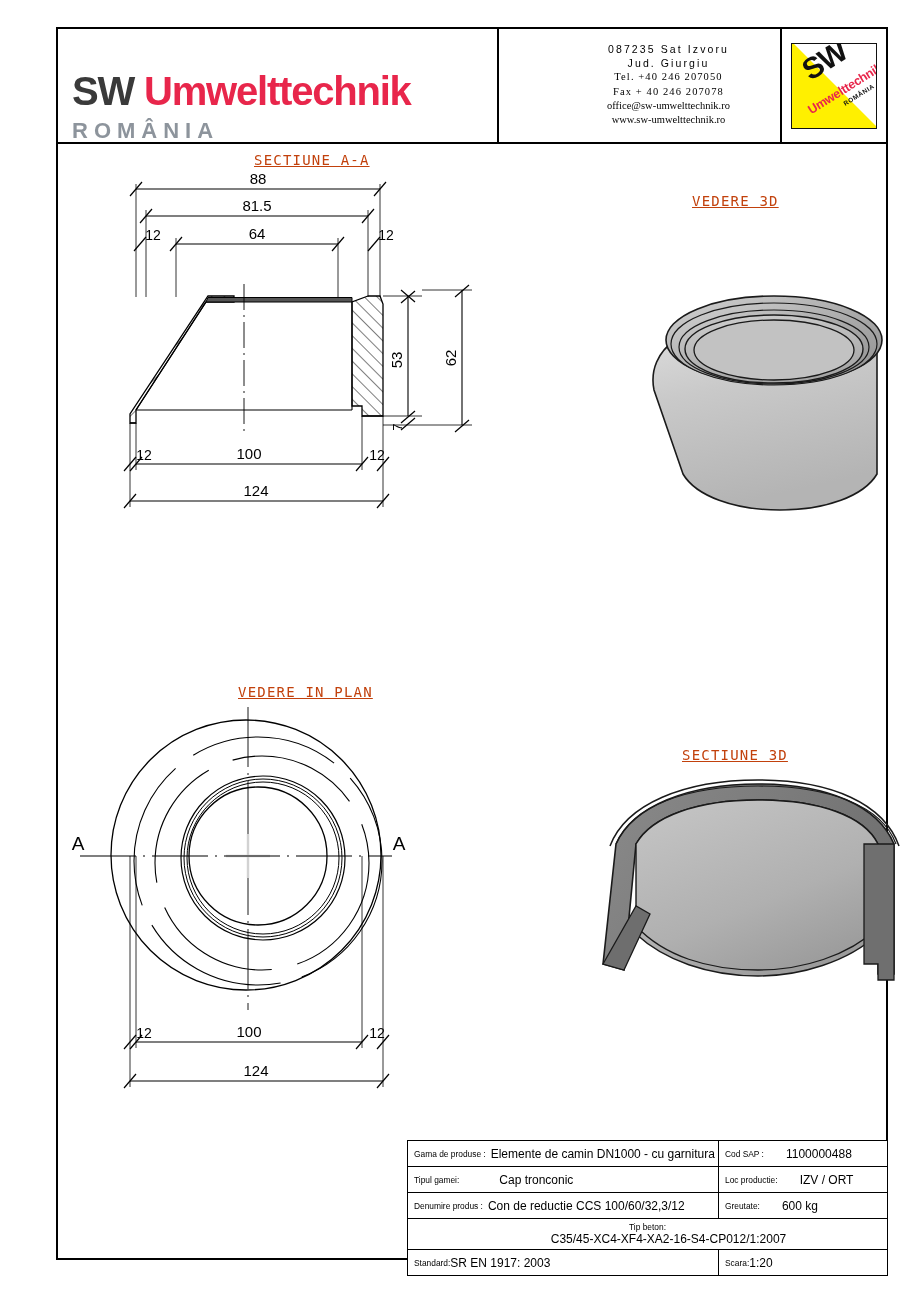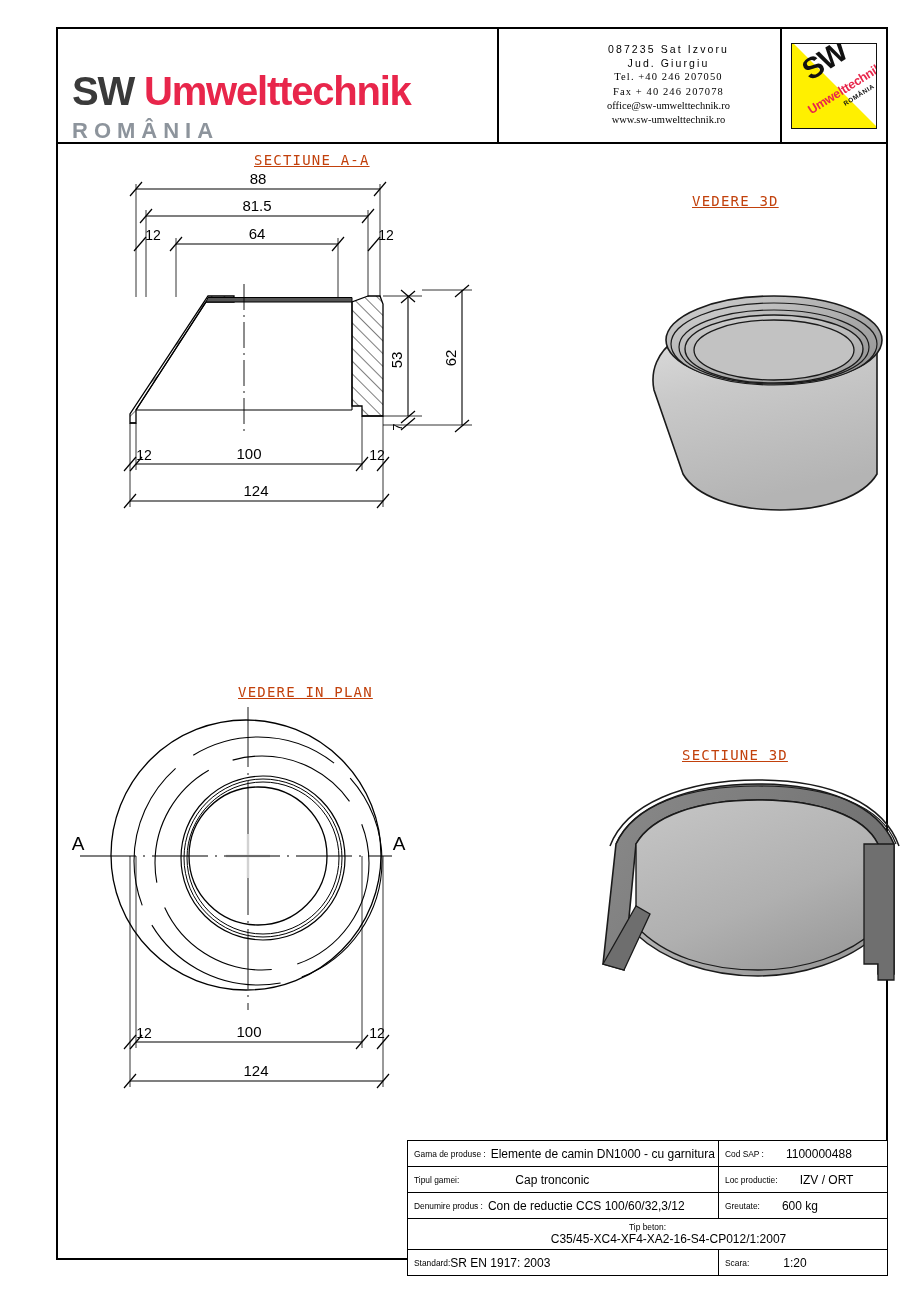--- a/index.html
+++ b/index.html
@@ -336,21 +336,21 @@
           </div>
           <div class="tb-cell c-right">
             <span class="tb-lbl">Cod SAP :</span>
             <span class="tb-val gap-l">1100000488</span>
           </div>
         </div>
 
         <div class="tb-row">
           <div class="tb-cell c-left">
             <span class="tb-lbl">Tipul gamei:</span>
-            <span class="tb-val" style="margin-left:56px;">Cap tronconic</span>
+            <span class="tb-val" style="margin-left:40px;">Cap tronconic</span>
           </div>
           <div class="tb-cell c-right">
             <span class="tb-lbl">Loc productie:</span>
             <span class="tb-val gap-m">IZV / ORT</span>
           </div>
         </div>
 
         <div class="tb-row">
           <div class="tb-cell c-left">
             <span class="tb-lbl">Denumire produs :</span>
@@ -369,20 +369,20 @@
           </div>
         </div>
 
         <div class="tb-row">
           <div class="tb-cell c-left">
             <span class="tb-lbl">Standard:</span>
             <span class="tb-val" style="">SR EN 1917: 2003</span>
           </div>
           <div class="tb-cell c-right">
             <span class="tb-lbl">Scara:</span>
-            <span class="tb-val" style="margin-left:34px;">1:20</span>
+            <span class="tb-val" style="">1:20</span>
           </div>
         </div>
 
       </div>
     </div>
   </div>
 </div>
 
 </body></html>

